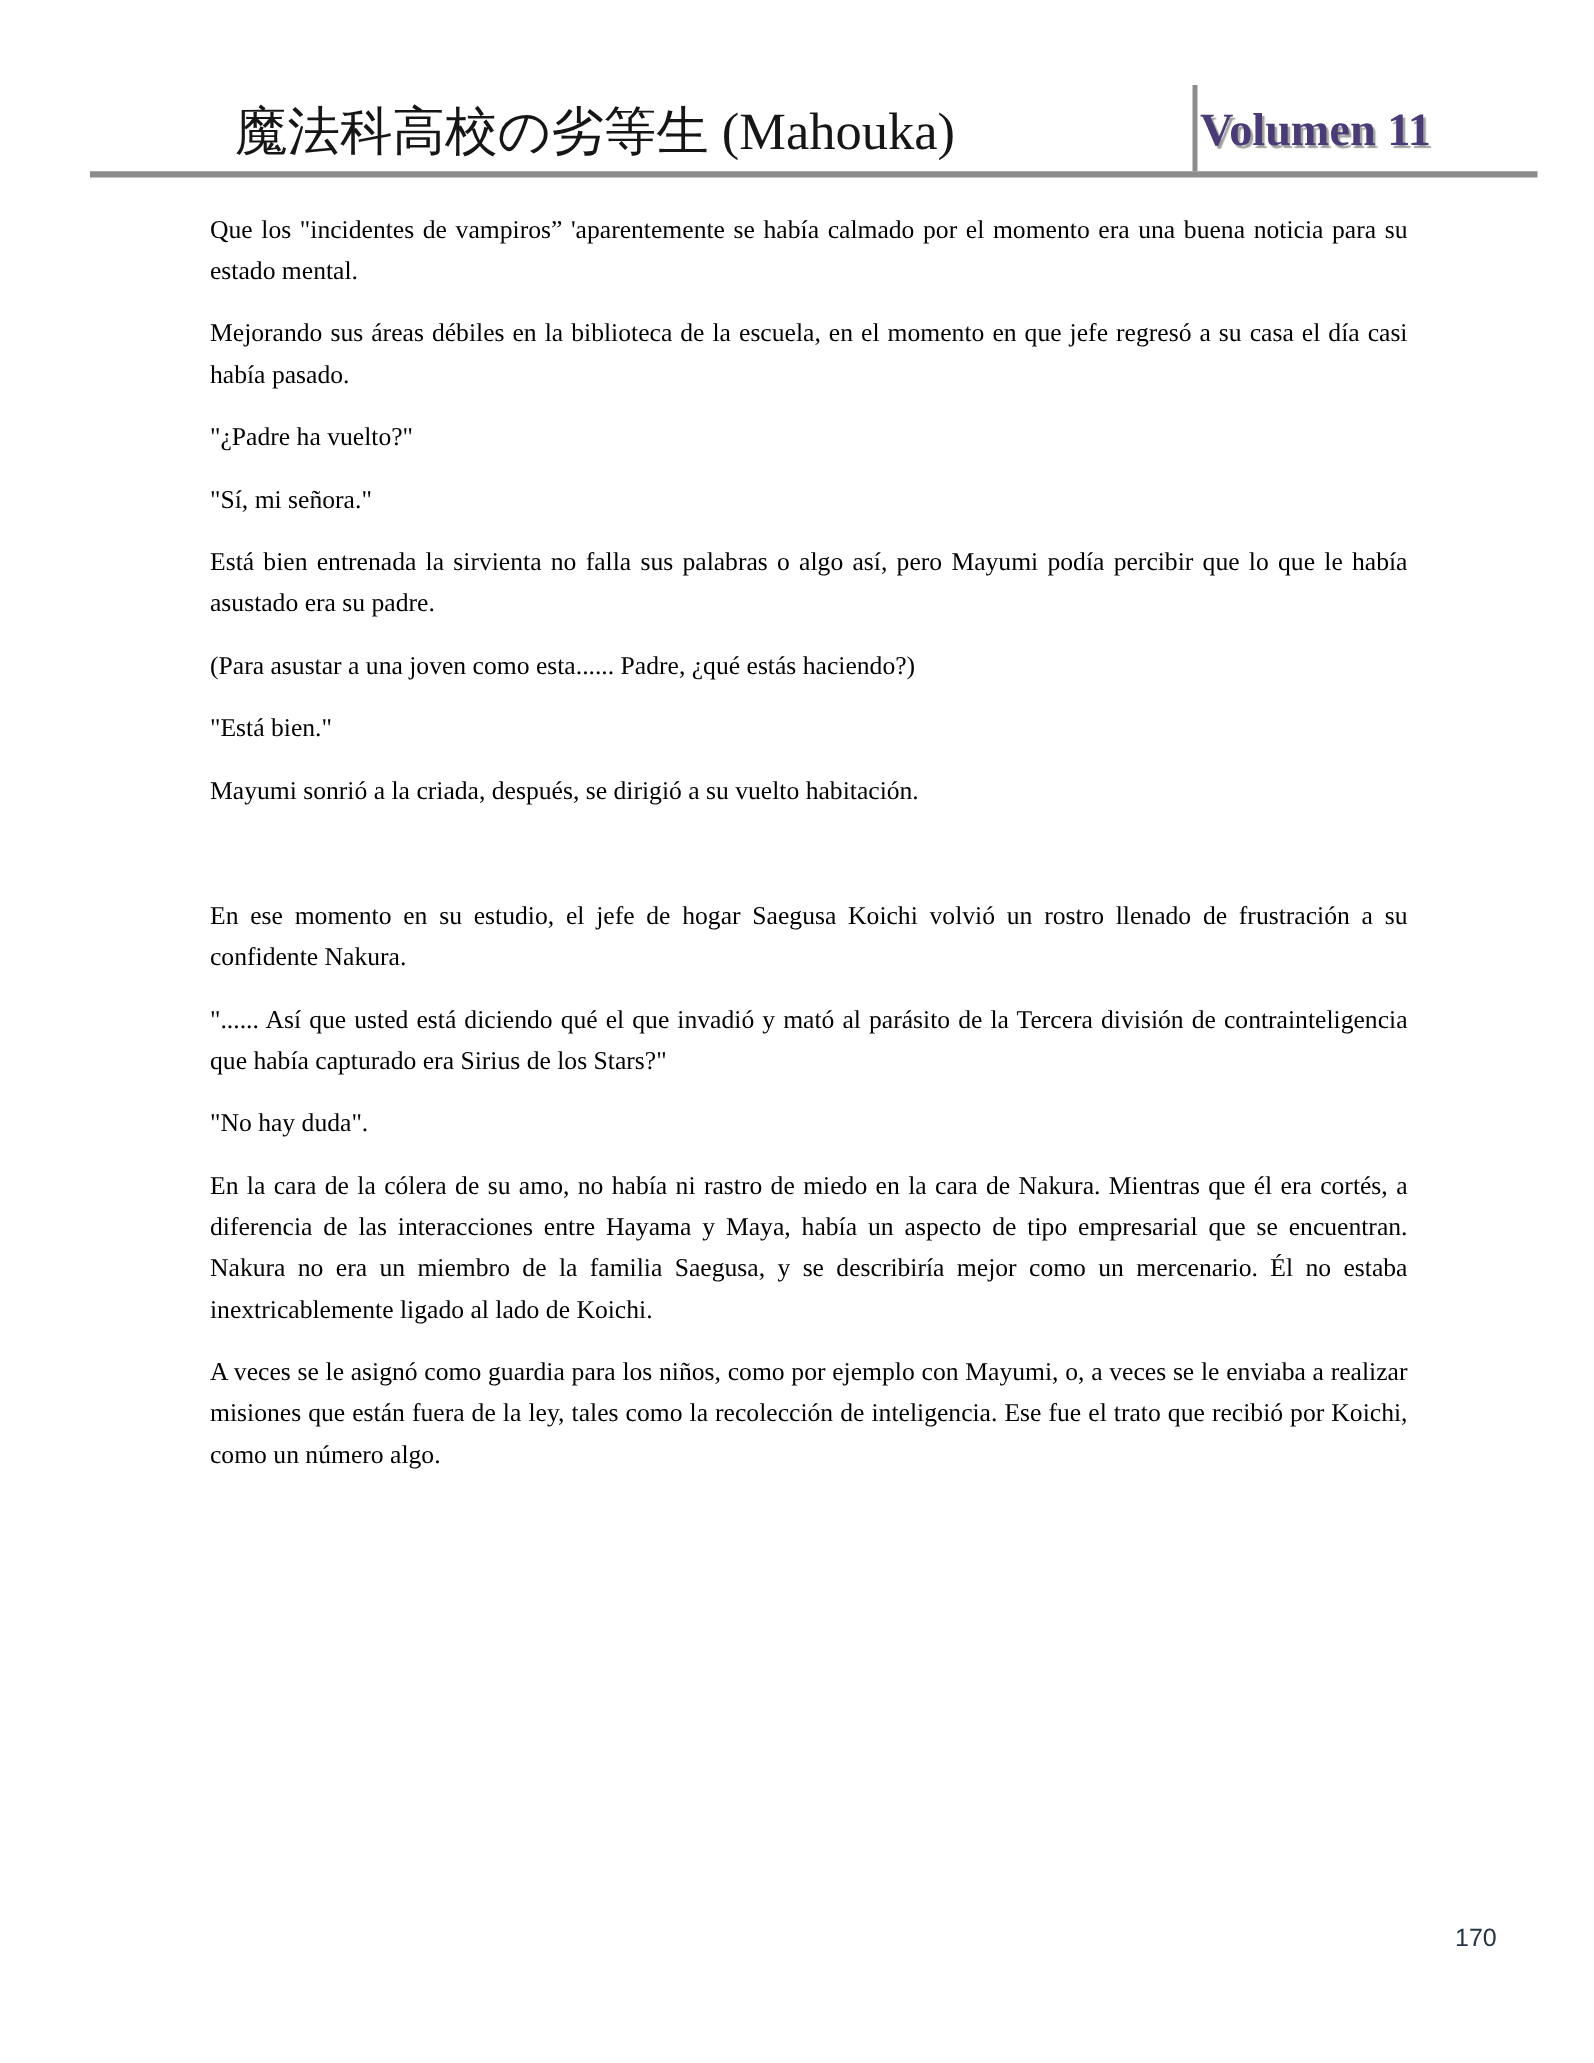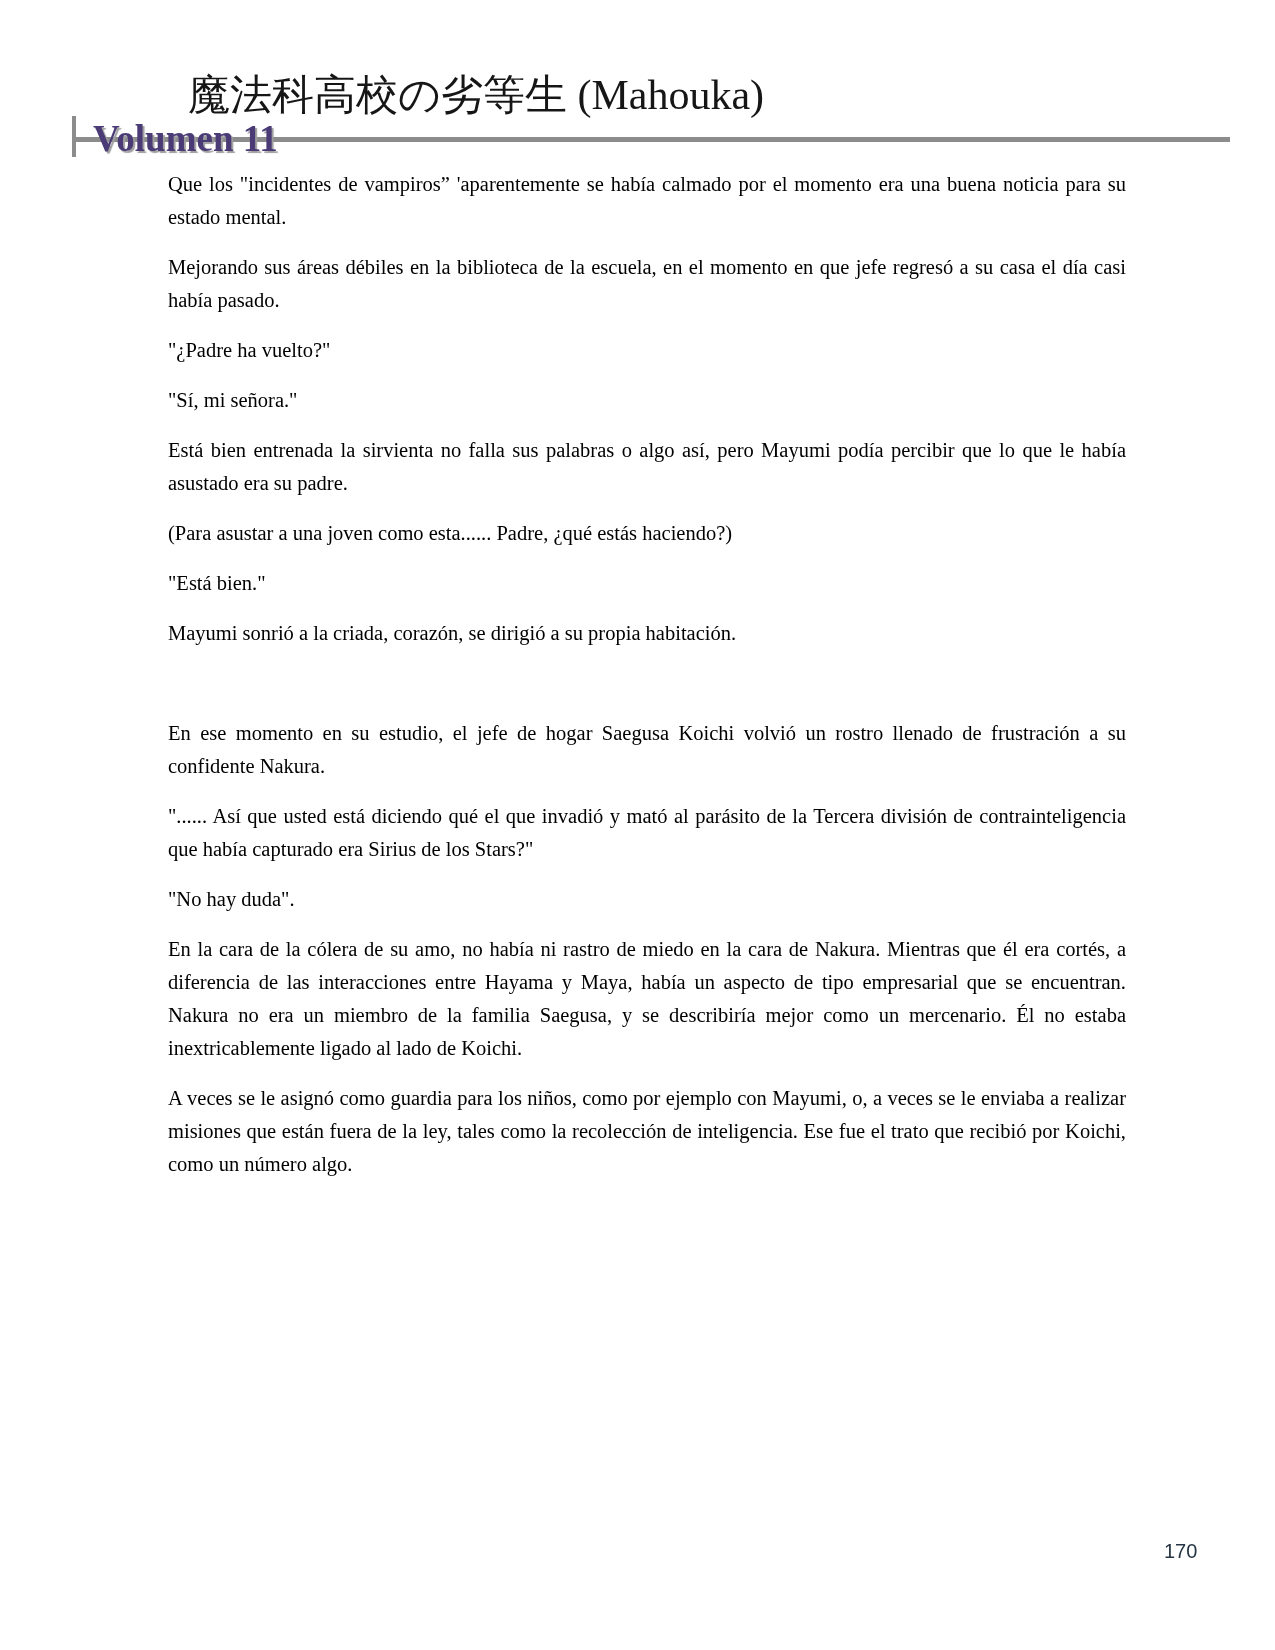--- a/index.html
+++ b/index.html
@@ -18,41 +18,40 @@
   }
   
   .header {
     position: absolute;
     left: 72px;
     top: 68px;
     width: 1158px;
     height: 74px;
     display: flex;
     border-bottom: 5px solid #8c8c8c;
-    flex-direction: column;
   }
   .header-left {
     width: 882px;
     padding-left: 116px;
     display: flex;
     align-items: center;
   }
   .header-title {
     font-size: 42px;
     line-height: 1;
     color: #161616;
     white-space: nowrap;
     padding-top: 6px;
   }
   .header-volume {
     flex: 1;
     border-left: 4px solid #8c8c8c;
-    padding-left: 17px;
+    padding-left: 2px;
     display: flex;
-    align-items: flex-end;
+    align-items: center;
   }
   .volume-text {
     font-weight: bold;
     font-size: 37px;
     line-height: 1;
     color: #4a3a75;
     text-shadow: 2px 2px 1px #9e9e9e;
     white-space: nowrap;
     padding-top: 4px;
   }
@@ -95,21 +94,21 @@
 
   <main class="body-text">
 
   <p class="para">Que los "incidentes de vampiros” 'aparentemente se había calmado por el momento era una buena noticia para su estado mental.</p>
       <p class="para">Mejorando sus áreas débiles en la biblioteca de la escuela, en el momento en que jefe regresó a su casa el día casi había pasado.</p>
       <p class="para">"¿Padre ha vuelto?"</p>
       <p class="para">"Sí, mi señora."</p>
       <p class="para">Está bien entrenada la sirvienta no falla sus palabras o algo así, pero Mayumi podía percibir que lo que le había asustado era su padre.</p>
       <p class="para">(Para asustar a una joven como esta...... Padre, ¿qué estás haciendo?)</p>
       <p class="para">"Está bien."</p>
-      <p class="para">Mayumi sonrió a la criada, corazón, se dirigió a su propia habitación.</p>
+      <p class="para">Mayumi sonrió a la criada, después, se dirigió a su vuelto habitación.</p>
       <div class="scene-break"></div>
       <p class="para">En ese momento en su estudio, el jefe de hogar Saegusa Koichi volvió un rostro llenado de frustración a su confidente Nakura.</p>
       <p class="para">"...... Así que usted está diciendo qué el que invadió y mató al parásito de la Tercera división de contrainteligencia que había capturado era Sirius de los Stars?"</p>
       <p class="para">"No hay duda".</p>
       <p class="para">En la cara de la cólera de su amo, no había ni rastro de miedo en la cara de Nakura. Mientras que él era cortés, a diferencia de las interacciones entre Hayama y Maya, había un aspecto de tipo empresarial que se encuentran. Nakura no era un miembro de la familia Saegusa, y se describiría mejor como un mercenario. Él no estaba inextricablemente ligado al lado de Koichi.</p>
       <p class="para">A veces se le asignó como guardia para los niños, como por ejemplo con Mayumi, o, a veces se le enviaba a realizar misiones que están fuera de la ley, tales como la recolección de inteligencia. Ese fue el trato que recibió por Koichi, como un número algo.</p>
     </main>
 
   <div class="page-number">170</div>
 

